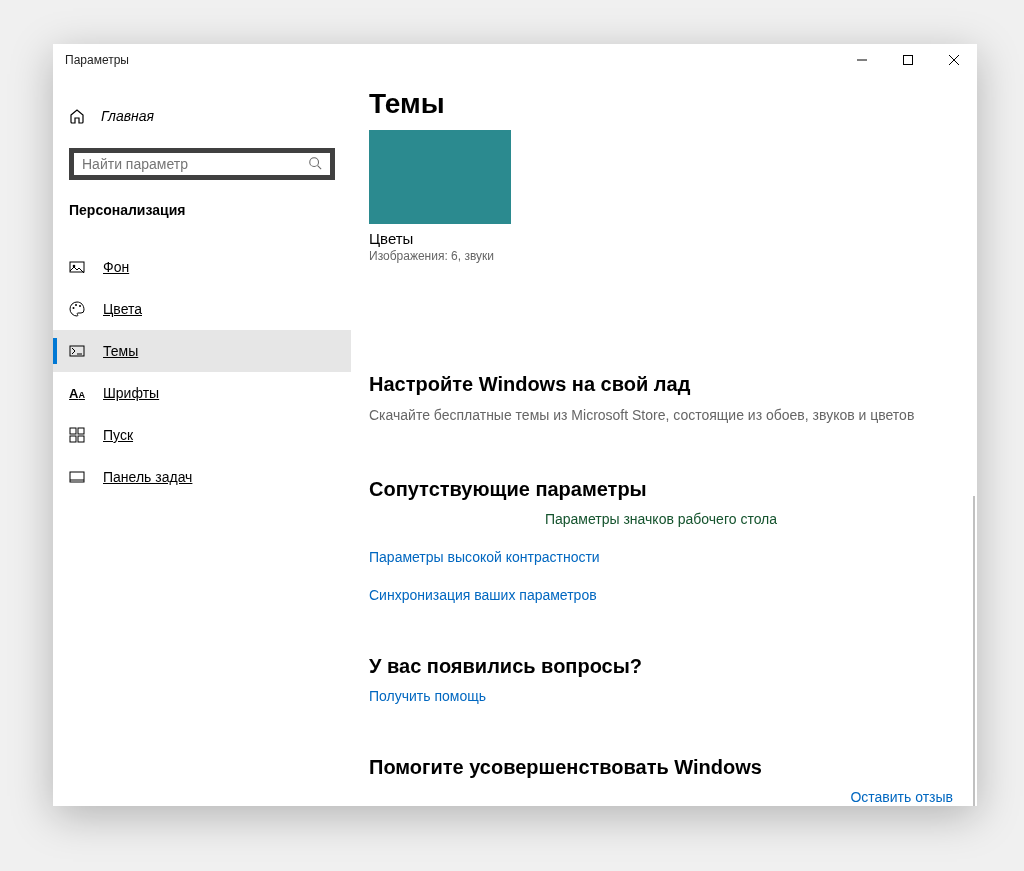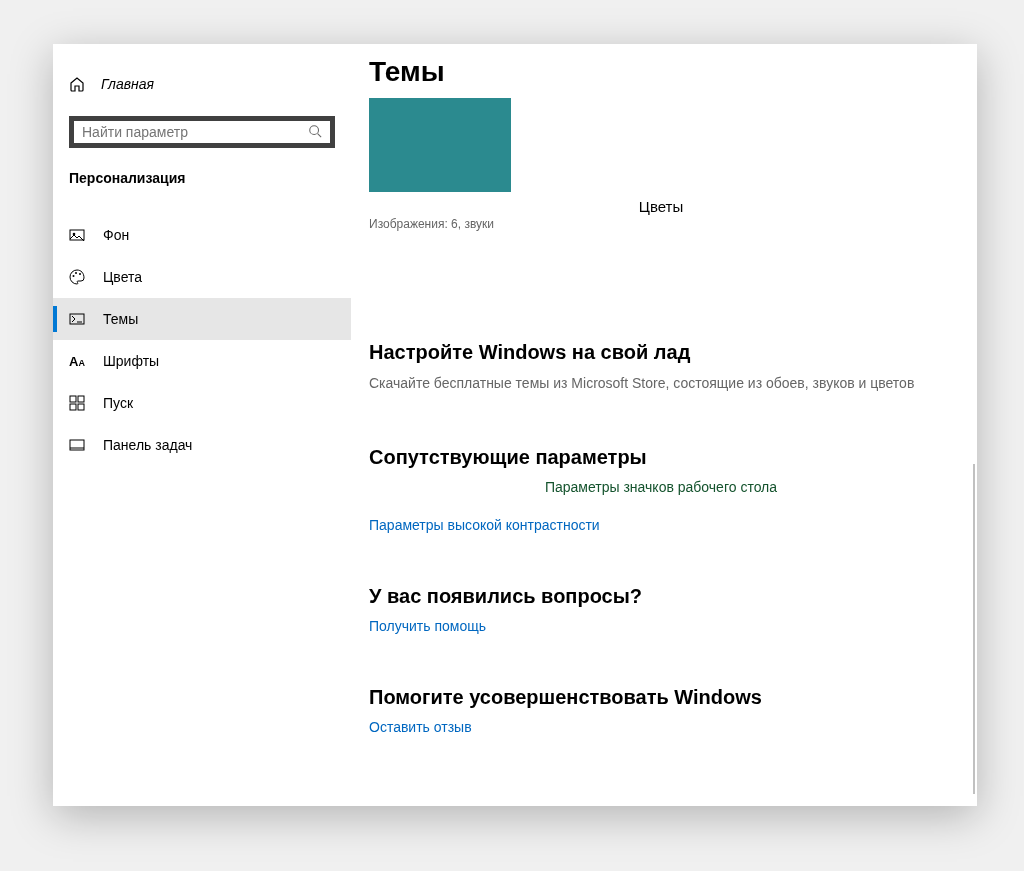--- a/index.html
+++ b/index.html
@@ -77,21 +77,21 @@
     font-size: 14px;
     background: transparent;
     color: #666;
   }
   .search .sicon { color: #666; }
   .category {
     padding: 10px 16px 4px 16px;
     font-size: 14px;
     font-weight: 600;
   }
-  .navlist { margin-top: 24px; }
+  .navlist { margin-top: 24px; text-decoration: underline; }
   .navitem {
     display: flex;
     align-items: center;
     height: 42px;
     padding-left: 16px;
     position: relative;
   }
   .navitem.selected { background: #e6e6e6; }
   .navitem.selected::before {
     content:"";
@@ -122,21 +122,21 @@
     font-size: 28px;
     font-weight: 600;
     margin-bottom: 10px;
   }
   .theme-thumb {
     width: 142px;
     height: 94px;
     background: #2b8a8f;
     margin-bottom: 6px;
   }
-  .theme-name { font-size: 15px; text-align: center; }
+  .theme-name { font-size: 15px; }
   .theme-sub { font-size: 12px; color: #666; margin-top: 2px; }
   .section { margin-top: 110px; }
   .section.less { margin-top: 52px; }
   .section h2 { font-size: 20px; font-weight: 600; margin-bottom: 10px; }
   .section .desc { font-size: 14px; color: #666; line-height: 1.4; }
   .link-list .lnk {
     display: block;
     color: #0067c0;
     font-size: 14px;
     margin-top: 22px;
@@ -149,20 +149,40 @@
     top:420px;
     width:2px;
     height:330px;
     background:#c0c0c0;
   }
 </style>
 </head>
 <body>
 
 <div class="window">
+  <div class="titlebar">
+    <span class="title">Параметры</span>
+    <span class="spacer"></span>
+    <div class="winbtn">
+      <svg viewBox="0 0 10 10">
+          <line x1="0" y1="5" x2="10" y2="5" stroke="currentColor" stroke-width="1"></line>
+        </svg>
+    </div>
+    <div class="winbtn">
+      <svg viewBox="0 0 10 10">
+          <rect x="0.5" y="0.5" width="9" height="9" fill="none" stroke="currentColor" stroke-width="1"></rect>
+        </svg>
+    </div>
+    <div class="winbtn">
+      <svg viewBox="0 0 10 10">
+          <line x1="0" y1="0" x2="10" y2="10" stroke="currentColor" stroke-width="1"></line>
+          <line x1="10" y1="0" x2="0" y2="10" stroke="currentColor" stroke-width="1"></line>
+        </svg>
+    </div>
+  </div>
 
   <div class="body">
     <div class="sidebar">
       <div class="home-row">
         <span class="icon">
           <svg viewBox="0 0 16 16" width="16" height="16">
               <path d="M2 7l6-5 6 5v7a1 1 0 0 1-1 1h-3v-5H6v5H3a1 1 0 0 1-1-1V7z" fill="none" stroke="currentColor" stroke-width="1.2"></path>
             </svg>
         </span>
         <span class="txt">Главная</span>
@@ -252,32 +272,33 @@
       <div class="section">
         <h2>Настройте Windows на свой лад</h2>
         <div class="desc">Скачайте бесплатные темы из Microsoft Store, состоящие из обоев, звуков и цветов</div>
       </div>
 
       <div class="section less">
         <h2>Сопутствующие параметры</h2>
         <div class="link-list">
           <span class="lnk first">Параметры значков рабочего стола</span>
           <a href="#" class="lnk">Параметры высокой контрастности</a>
+          <a href="#" class="lnk">Синхронизация ваших параметров</a>
         </div>
       </div>
 
       <div class="section less">
         <h2>У вас появились вопросы?</h2>
         <div class="link-list">
           <a href="#" class="lnk" style="margin-top:4px;">Получить помощь</a>
         </div>
       </div>
 
       <div class="section less">
         <h2>Помогите усовершенствовать Windows</h2>
         <div class="link-list">
-          <a href="#" class="lnk" style="margin-top:0;">Оставить отзыв</a>
+          <a href="#" class="lnk" style="margin-top:0;text-align:right;">Оставить отзыв</a>
         </div>
       </div>
       <div class="scrollbar-indicator"></div>
     </div>
   </div>
 </div>
 
 </body></html>

